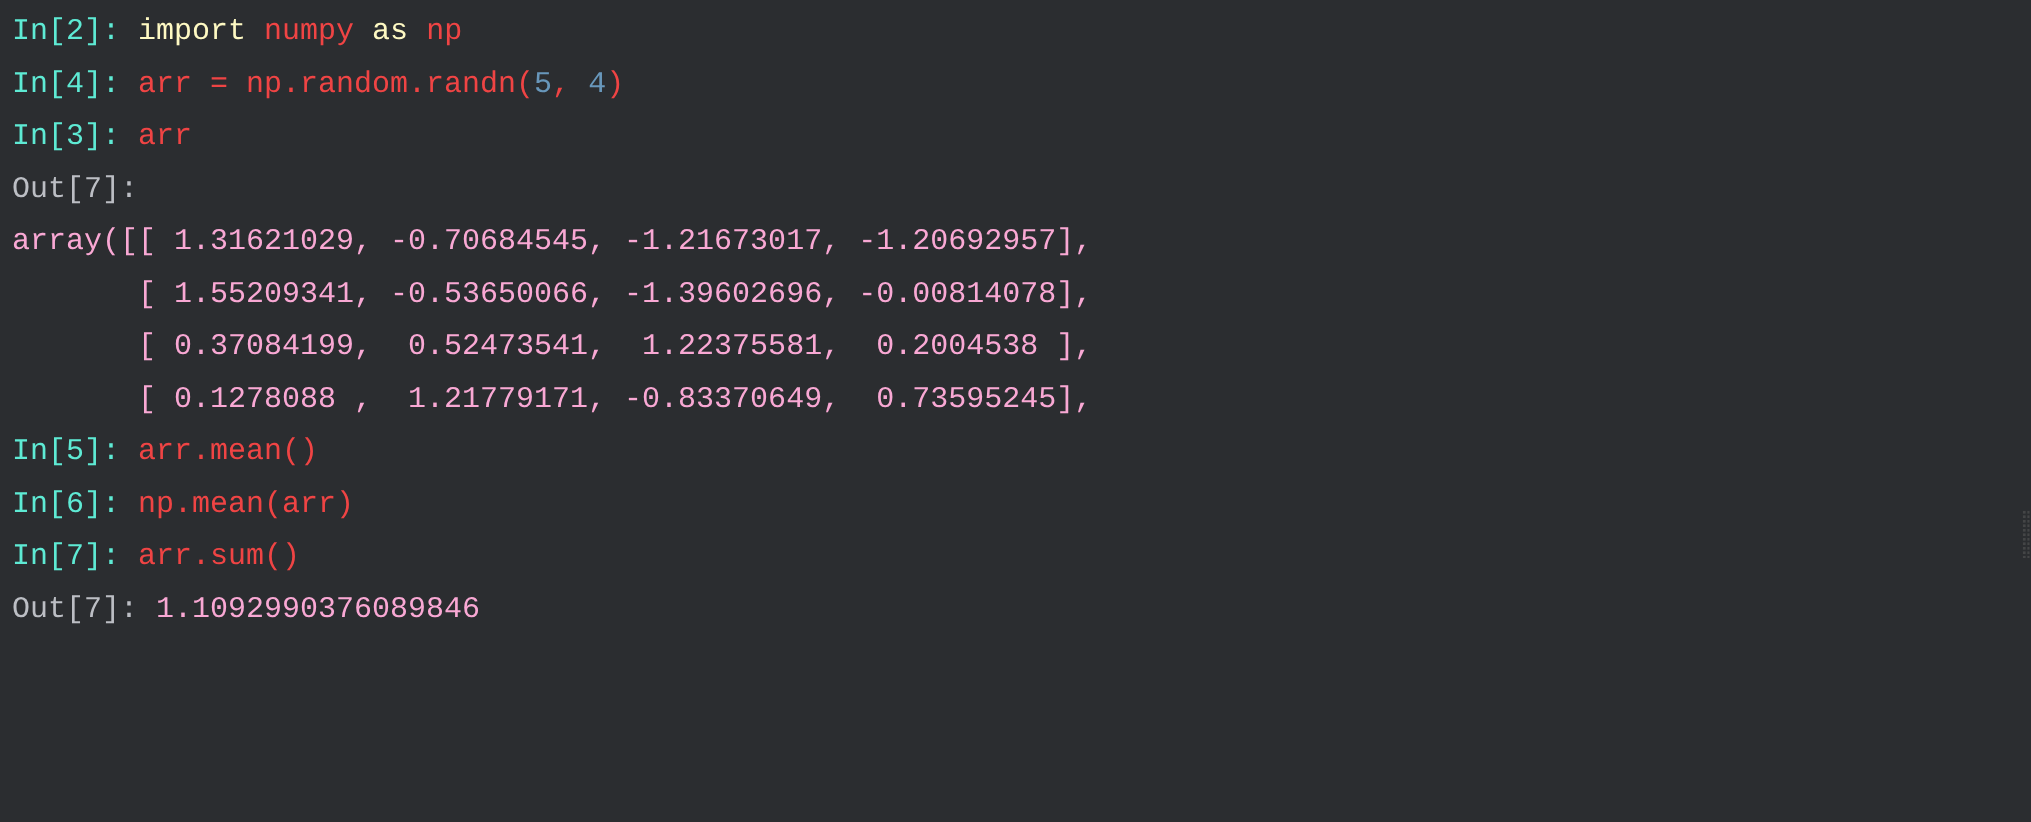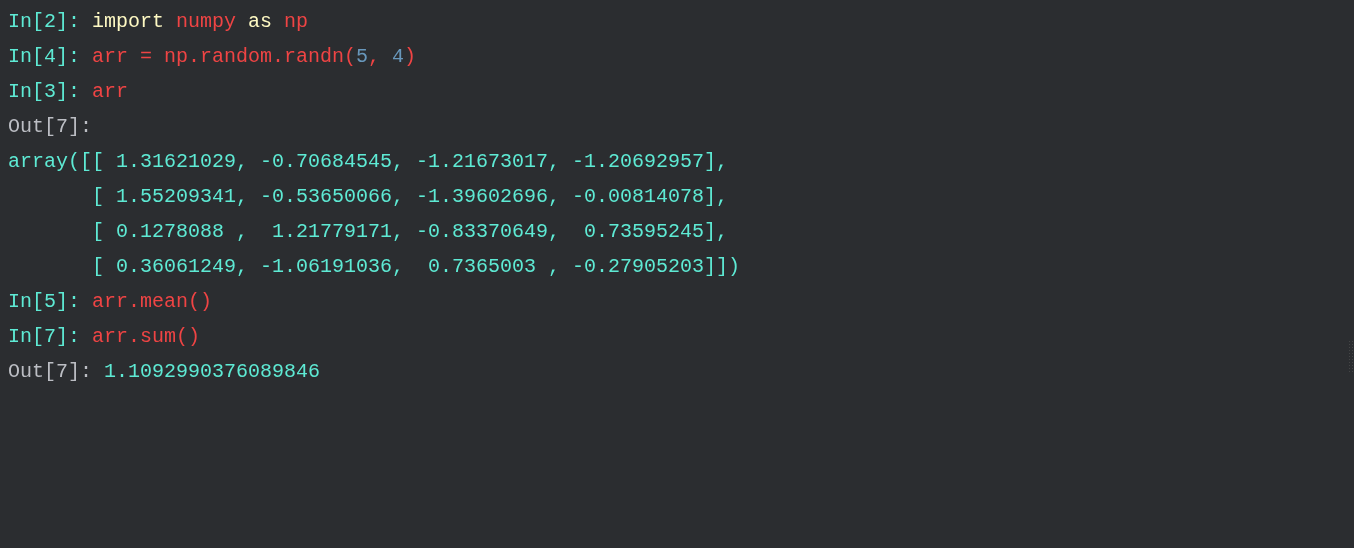--- a/index.html
+++ b/index.html
@@ -31,21 +31,21 @@
     .kw {
       color: #fef9c3;
     }
     .num {
       color: #6897bb;
     }
     .code {
       color: #ef4444;
     }
     .output {
-      color: #5eead4;
+      color: #f9a8d4;
     }
     .scrollbar-handle {
       position: absolute;
       right: 1px;
       top: 340px;
       width: 5px;
       height: 32px;
       background-image: radial-gradient(circle, #555 1px, transparent 1px);
       background-size: 3px 3px;
       background-repeat: repeat;
@@ -58,24 +58,25 @@
 <div>
 
   <div class="line"><span class="prompt-in">In[2]: </span><span class="kw">import</span><span class="code"> </span><span class="code">numpy</span><span class="code"> </span><span class="kw">as</span><span class="code"> </span><span class="code">np</span></div>
 
   <div class="line"><span class="prompt-in">In[4]: </span><span class="code">arr = np.random.randn(</span><span class="num">5</span><span class="code">, </span><span class="num">4</span><span class="code">)</span></div>
 
   <div class="line"><span class="prompt-in">In[3]: </span><span class="code">arr</span></div>
   <div class="line"><span class="prompt-out">Out[7]:</span></div>
   <div class="line output">array([[ 1.31621029, -0.70684545, -1.21673017, -1.20692957],</div>
   <div class="line output">       [ 1.55209341, -0.53650066, -1.39602696, -0.00814078],</div>
+  <div class="line output">       [ 0.37084199,  0.52473541,  1.22375581,  0.2004538 ],</div>
   <div class="line output">       [ 0.1278088 ,  1.21779171, -0.83370649,  0.73595245],</div>
-  <div class="line output">       [ 0.36061249, -1.06191036,  0.7365003 , -0.27905203]])</div>
 
   <div class="line"><span class="prompt-in">In[5]: </span><span class="code">arr.mean()</span></div>
 
+  <div class="line"><span class="prompt-in">In[6]: </span><span class="code">np.mean(arr)</span></div>
 
   <div class="line"><span class="prompt-in">In[7]: </span><span class="code">arr.sum()</span></div>
   <div class="line"><span class="prompt-out">Out[7]: </span><span class="output">1.1092990376089846</span></div>
 
 </div>
 
 <div class="scrollbar-handle"></div>
 
 </body></html>

